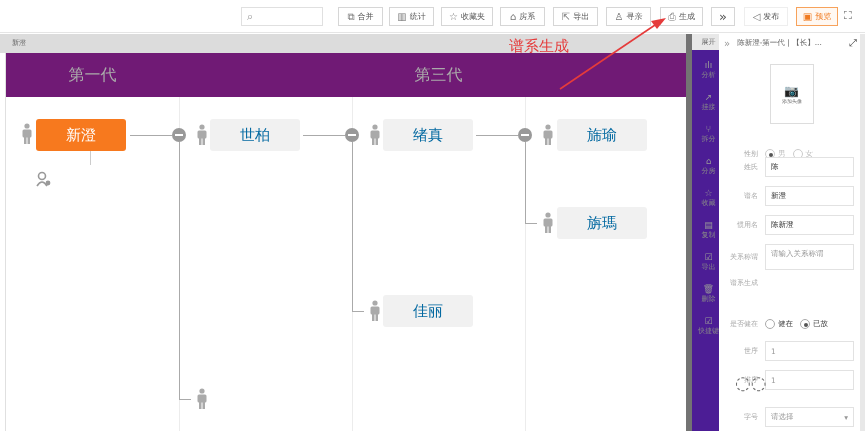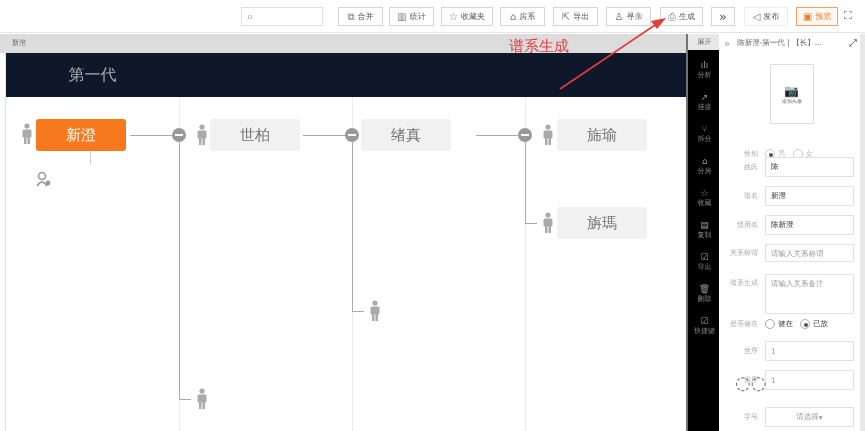--- a/index.html
+++ b/index.html
@@ -7,47 +7,47 @@
 .toolbar{position:absolute;left:0;top:0;width:865px;height:33px;background:#fff;border-bottom:1px solid #e5e5e5}
 .tb-search{position:absolute;left:241px;top:7px;width:82px;height:19px;border:1px solid #e0e0e0;background:#fff}
 .tb-search .ic{position:absolute;left:5px;top:2px;font-size:11px;color:#999}
 .tb-btn{position:absolute;top:7px;height:19px;border:1px solid #d6d6d6;background:#fff;font-size:8px;color:#555;display:flex;align-items:center;justify-content:center;gap:3px;white-space:nowrap}
 .tb-btn .ic{font-size:10px;color:#777}
 .tb-btn.preview{border-color:#f7a25b;color:#f07a20;background:#fff8f2}
 .tb-btn.preview .ic{color:#f07a20}
 .tb-full{position:absolute;left:844px;top:9px;font-size:11px;color:#555}
 .subbar{position:absolute;left:0;top:34px;width:686px;height:19px;background:#dcdcdc;font-size:7px;color:#666;padding:4px 12px}
 .canvas{position:absolute;left:5px;top:53px;width:681px;height:378px;background:#fff;border-left:1px solid #e0e0e0;overflow:hidden}
-.gen-header{position:absolute;left:0;top:0;width:681px;height:44px;background:#0f172a}
+.gen-header{position:absolute;left:0;top:0;width:681px;height:44px;background:#701a75}
 .gen-col{position:absolute;top:0;width:173px;height:44px;display:flex;align-items:center;justify-content:center;font-size:16px;color:#aaa}
 .col-div{position:absolute;top:44px;width:1px;height:334px;background:#ececec}
-.node{position:absolute;height:32px;width:90px;background:#f1f1f1;border-radius:3px;display:flex;align-items:center;justify-content:center;font-size:15px;color:#737373}
+.node{position:absolute;height:32px;width:90px;background:#f1f1f1;border-radius:3px;display:flex;align-items:center;justify-content:center;font-size:15px;color:#0369a1}
 .node.root{background:#f7791e;color:#fff}
 .spouse{position:absolute;height:29px;width:54px;border:1px dashed #ccc;display:flex;align-items:center;justify-content:center;font-size:13px;color:#555;background:#fff}
 .person{position:absolute;width:12px;height:22px}
 .line-h{position:absolute;height:1px;background:#aaa}
 .line-v{position:absolute;width:1px;background:#aaa}
 .collapse{position:absolute;width:14px;height:14px;border-radius:50%;background:#999}
 .collapse::after{content:"";position:absolute;left:3px;top:6px;width:8px;height:2px;background:#fff}
 .annot{position:absolute;left:509px;top:37px;font-size:15px;color:#e53b3b}
 .arrow{position:absolute;left:0;top:0;pointer-events:none}
-.side-tabs{position:absolute;left:686px;top:34px;width:33px;height:397px;background:#000000;border-left:2px solid #737373}
+.side-tabs{position:absolute;left:686px;top:34px;width:33px;height:397px;background:#4c1d95;border-left:6px solid #737373}
 .side-tab{position:absolute;left:0;width:33px;height:32px;display:flex;flex-direction:column;align-items:center;justify-content:center;font-size:7px;color:#888}
 .side-tab .ic{font-size:9px;color:#999;line-height:10px}
 .side-tab.expand{top:0;height:16px;background:#e8e8e8;font-size:7px;color:#666}
 .panel{position:absolute;left:719px;top:34px;width:146px;height:397px;background:#fff}
 .panel-head{position:absolute;left:0;top:0;width:146px;height:18px;font-size:7.5px;color:#666;display:flex;align-items:center;padding-left:5px;gap:7px}
 .panel-head .ex{position:absolute;right:8px;top:3px;font-size:10px;color:#333}
 .photo{position:absolute;left:51px;top:30px;width:44px;height:60px;border:1px solid #ddd;display:flex;flex-direction:column;align-items:center;justify-content:center;font-size:5px;color:#777}
 .photo .cam{font-size:12px;color:#666}
 .form-row{position:absolute;left:0;width:146px;display:flex;align-items:center}
 .form-label{width:46px;text-align:right;font-size:7px;color:#aaa;padding-right:7px}
 .form-input{width:89px;height:20px;border:1px solid #e2e2e2;font-size:7.5px;color:#333;padding-left:5px;display:flex;align-items:center;background:#fff}
 .form-input.ph{color:#999}
-.form-input.tall{height:18px;align-items:flex-start;padding-top:4px}
+.form-input.tall{height:26px;align-items:flex-start;padding-top:4px}
 .radio{display:inline-flex;align-items:center;gap:3px;font-size:7.5px;color:#444;margin-right:7px}
 .radio .dot{width:10px;height:10px;border:1px solid #aaa;border-radius:50%;position:relative;background:#fff}
 .radio .dot.on::after{content:"";position:absolute;left:2.5px;top:2.5px;width:4px;height:4px;border-radius:50%;background:#555}
 .radio.dim{color:#bbb}
 .radio.dim .dot{border-color:#ccc}
 .scroll{position:absolute;left:860px;top:34px;width:5px;height:397px;background:#e8e8e8}
 .watermark{position:absolute;left:735px;top:372px;font-size:23px;color:#333;display:flex;align-items:center;gap:4px;opacity:.85}
 .watermark .wm-ic{font-size:18px;color:#555}
 </style>
 </head>
@@ -97,20 +97,21 @@
     <span>预览</span>
   </div>
   <span class="tb-full">⛶</span>
 </div>
 
 <div class="subbar">新澄</div>
 
 <div class="canvas">
   <div class="gen-header">
     <div class="gen-col" style="left:0">第一代</div>
+    <div class="gen-col" style="left:346px">第三代</div>
   </div>
   <div class="col-div" style="left:173px"></div>
   <div class="col-div" style="left:346px"></div>
   <div class="col-div" style="left:519px"></div>
 
   <svg class="person" style="left:15px;top:70px" viewBox="0 0 12 22">
       <circle cx="6" cy="3" r="2.6" fill="#aaa"></circle>
       <rect x="1.5" y="6.5" width="9" height="8" rx="1.5" fill="#aaa"></rect>
       <rect x="3" y="13" width="2.5" height="8" fill="#aaa"></rect>
       <rect x="6.5" y="13" width="2.5" height="8" fill="#aaa"></rect>
@@ -146,27 +147,28 @@
   <div class="collapse" style="left:339px;top:75px"></div>
   <div class="line-v" style="left:346px;top:89px;height:169px"></div>
   <div class="line-h" style="left:346px;top:258px;width:12px"></div>
 
   <svg class="person" style="left:363px;top:71px" viewBox="0 0 12 22">
       <circle cx="6" cy="3" r="2.6" fill="#aaa"></circle>
       <rect x="1.5" y="6.5" width="9" height="8" rx="1.5" fill="#aaa"></rect>
       <rect x="3" y="13" width="2.5" height="8" fill="#aaa"></rect>
       <rect x="6.5" y="13" width="2.5" height="8" fill="#aaa"></rect>
     </svg>
-  <div class="node" style="left:355px;top:66px">绪真</div>
+  <div class="node" style="left:377px;top:66px">绪真</div>
   <svg class="person" style="left:363px;top:247px" viewBox="0 0 12 22">
       <circle cx="6" cy="3" r="2.6" fill="#aaa"></circle>
       <rect x="1.5" y="6.5" width="9" height="8" rx="1.5" fill="#aaa"></rect>
       <rect x="3" y="13" width="2.5" height="8" fill="#aaa"></rect>
       <rect x="6.5" y="13" width="2.5" height="8" fill="#aaa"></rect>
     </svg>
+  <div class="node" style="left:377px;top:242px">佳丽</div>
 
   <div class="line-h" style="left:470px;top:82px;width:42px"></div>
   <div class="collapse" style="left:512px;top:75px"></div>
   <div class="line-v" style="left:519px;top:89px;height:81px"></div>
   <div class="line-h" style="left:519px;top:170px;width:12px"></div>
 
   <svg class="person" style="left:536px;top:71px" viewBox="0 0 12 22">
       <circle cx="6" cy="3" r="2.6" fill="#aaa"></circle>
       <rect x="1.5" y="6.5" width="9" height="8" rx="1.5" fill="#aaa"></rect>
       <rect x="3" y="13" width="2.5" height="8" fill="#aaa"></rect>
@@ -262,21 +264,20 @@
   <div class="form-row" style="top:181px">
     <span class="form-label">惯用名</span>
     <span class="form-input">陈新澄</span>
   </div>
   <div class="form-row" style="top:210px">
     <span class="form-label">关系称谓</span>
     <span class="form-input ph tall">请输入关系称谓</span>
   </div>
   <div class="form-row" style="top:240px;align-items:flex-start">
     <span class="form-label" style="padding-top:4px">谱系生成</span>
-    <span class="form-input ph tall" style="height:40px">请输入关系备注</span>
   </div>
 
   <div class="form-row" style="top:283px;height:14px">
     <span class="form-label">是否健在</span>
     <span class="radio">
         <span class="dot"></span>
         <span>健在</span>
       </span>
     <span class="radio">
         <span class="dot on"></span>
@@ -287,21 +288,21 @@
   <div class="form-row" style="top:307px">
     <span class="form-label">世序</span>
     <span class="form-input ph">1</span>
   </div>
   <div class="form-row" style="top:336px">
     <span class="form-label">排序</span>
     <span class="form-input ph">1</span>
   </div>
   <div class="form-row" style="top:373px">
     <span class="form-label">字号</span>
-    <span class="form-input ph" style="justify-content:center;padding-right:5px">
+    <span class="form-input ph" style="justify-content:space-between;padding-right:5px">
         <span>请选择</span>
         <span>▾</span>
       </span>
   </div>
 </div>
 <div class="scroll"></div>
 
 <div class="watermark">
   <span class="wm-ic">◌◌</span>
 </div>

